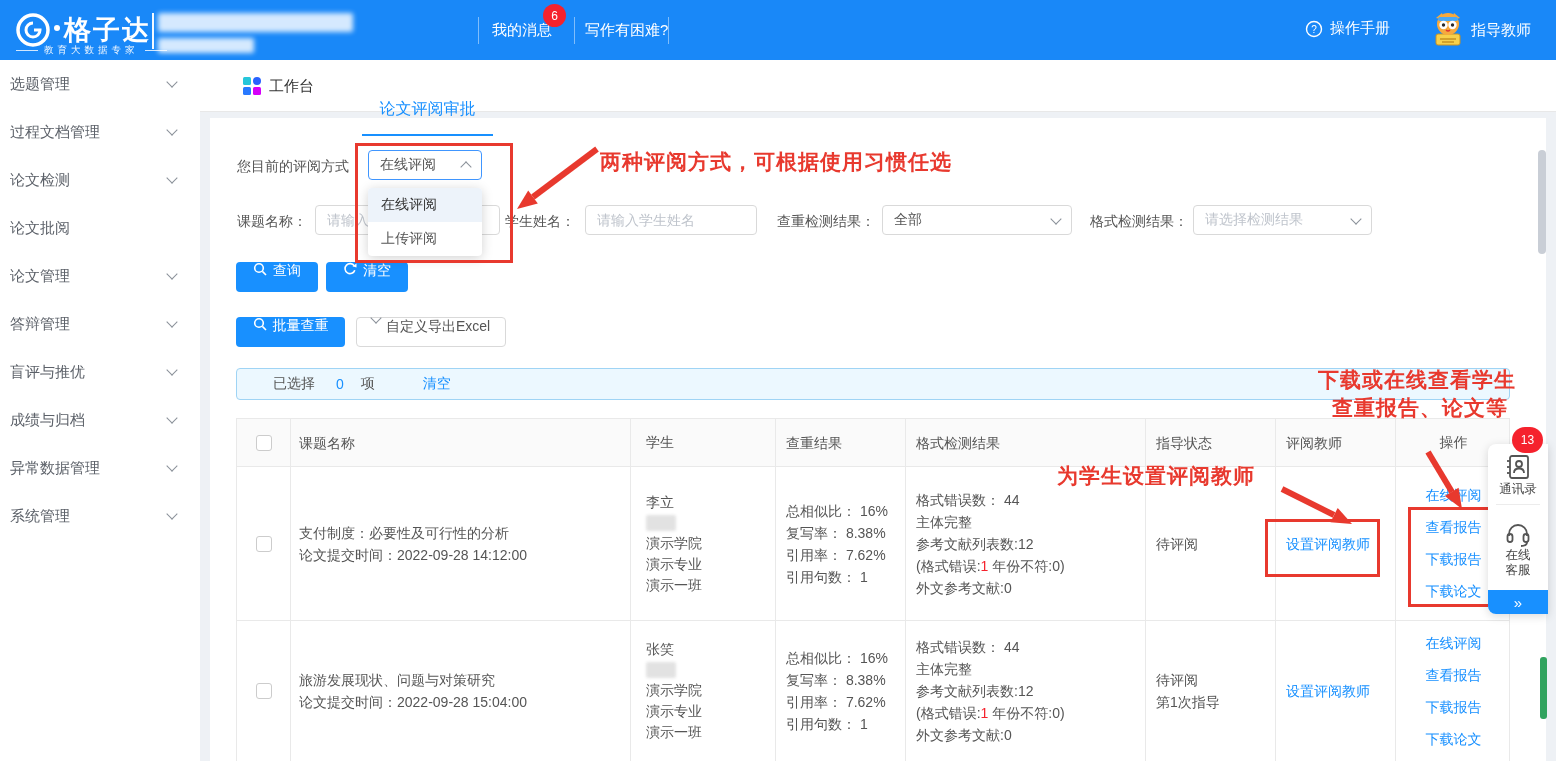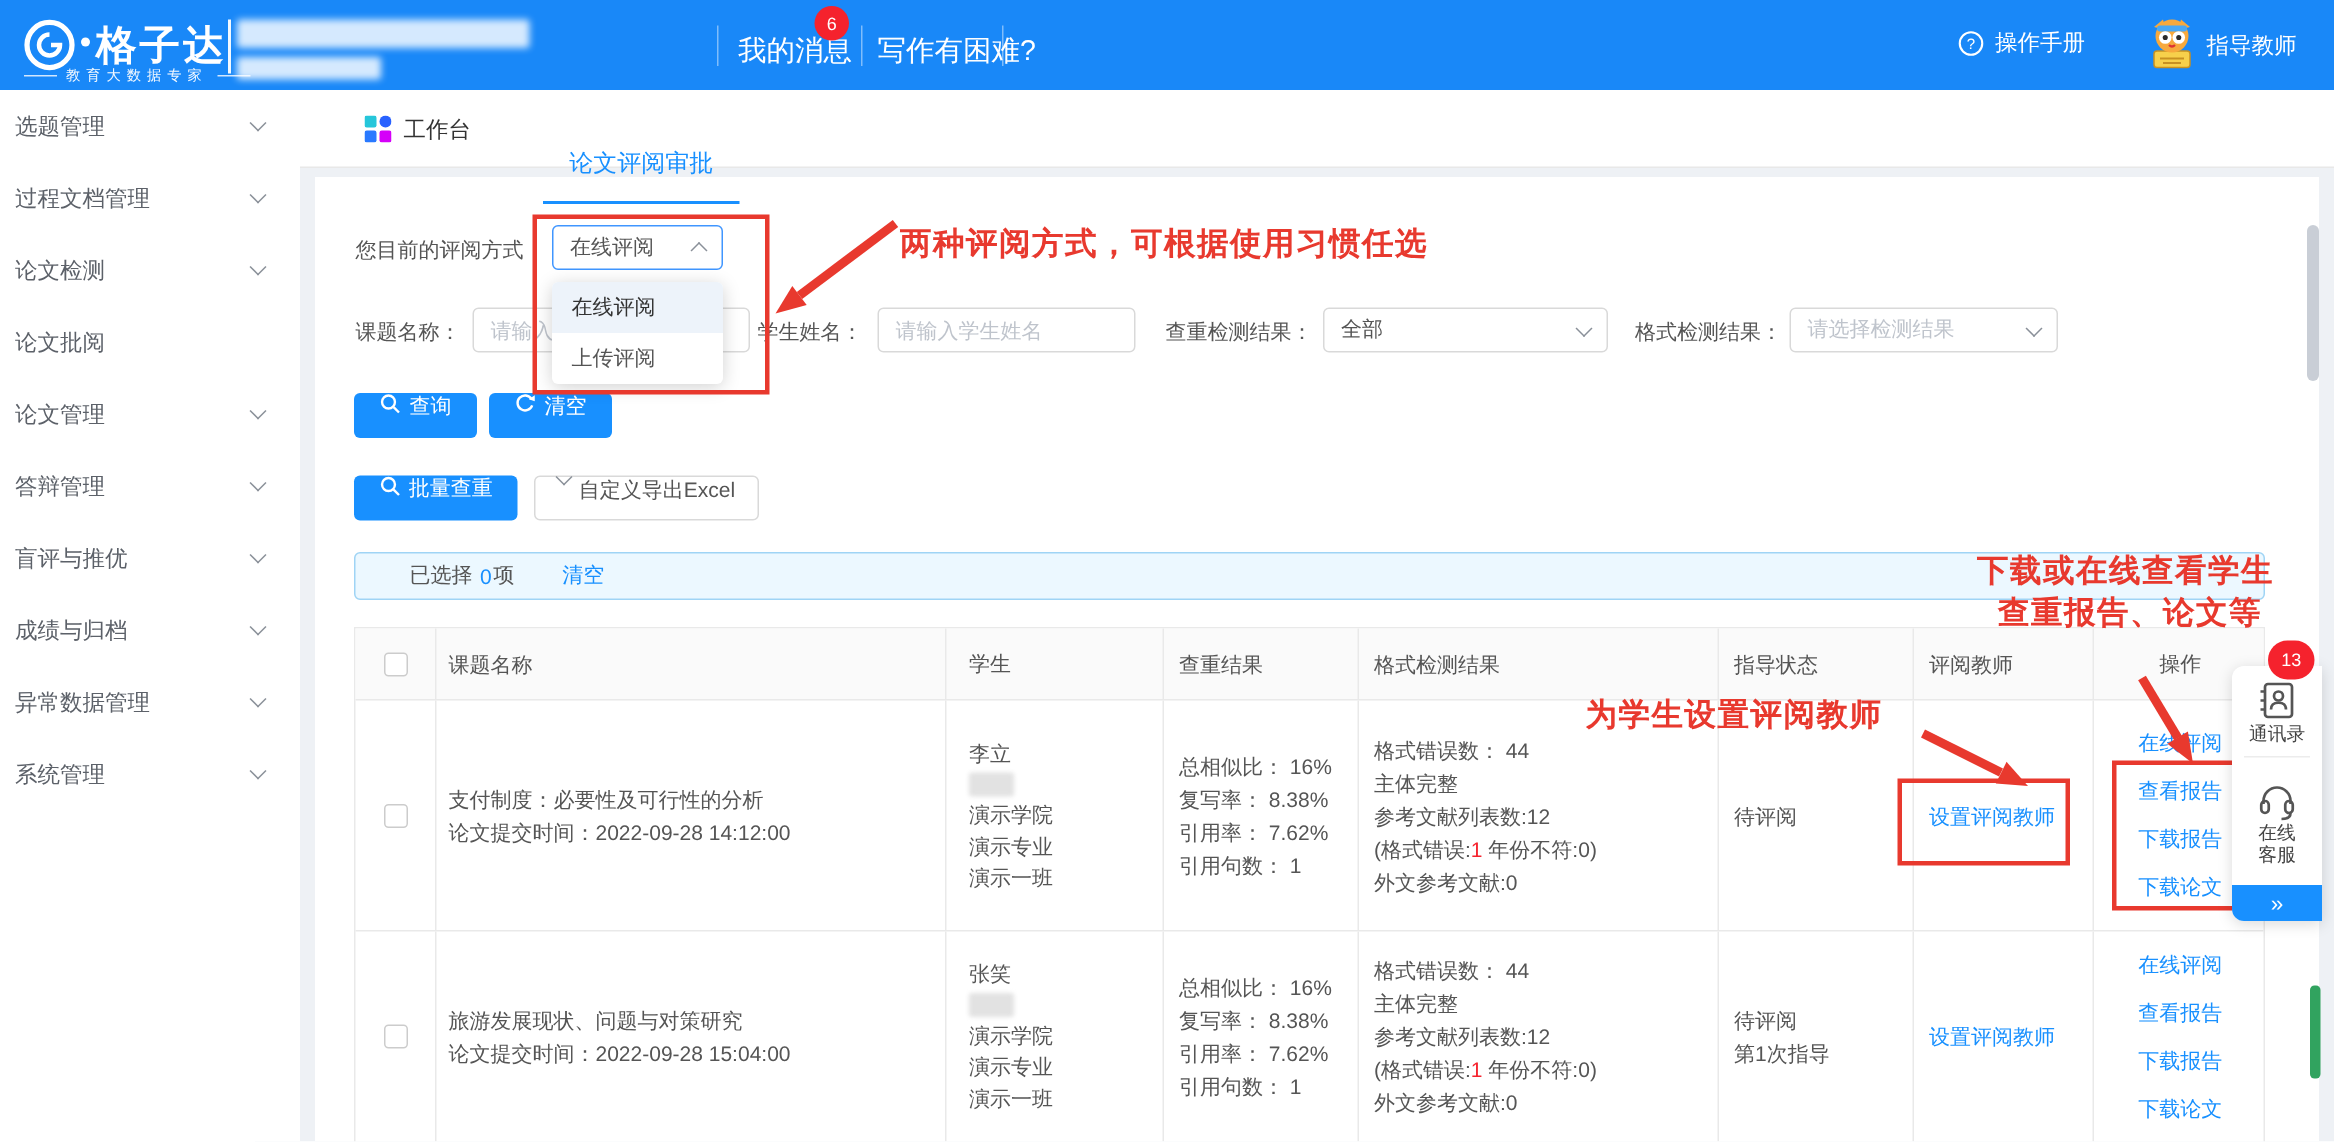--- a/index.html
+++ b/index.html
@@ -9,21 +9,21 @@
 
 .hdr { position:absolute; left:0; top:0; width:1556px; height:60px; background:#1988f8; color:#fff; z-index:20; }
 .hdr .logo-ico { position:absolute; left:14px; top:11px; }
 .hdr .logo-dot { position:absolute; left:54px; top:25px; width:6px; height:6px; border-radius:50%; background:#fff; }
 .hdr .logo-title { position:absolute; left:64px; top:12px; font-size:27px; font-weight:bold; letter-spacing:2px; }
 .hdr .tagline { position:absolute; left:16px; top:44px; display:flex; align-items:center; gap:6px; }
 .hdr .tagline .dash { width:22px; height:1px; background:rgba(255,255,255,.8); }
 .hdr .tagline .tg-txt { font-size:9.5px; letter-spacing:4px; color:rgba(255,255,255,.95); }
 .hdr .vline { position:absolute; top:13px; width:2px; height:36px; background:rgba(255,255,255,.95); }
 .blurbox { position:absolute; background:rgba(255,255,255,.82); border-radius:2px; filter:blur(2.5px); }
-.hdr .navlink { position:absolute; top:21px; font-size:19px; color:#fff; cursor:pointer; }
+.hdr .navlink { position:absolute; top:21px; font-size:15px; color:#fff; cursor:pointer; }
 .hdr .navdiv { position:absolute; top:17px; width:1px; height:27px; background:rgba(255,255,255,.45); }
 .badge { position:absolute; background:#f5222d; color:#fff; border-radius:50%; display:flex; align-items:center; justify-content:center; font-size:12px; }
 .hdr .badge6 { left:543px; top:4px; width:23px; height:23px; }
 .hdr .manual { position:absolute; left:1305px; top:19px; display:flex; align-items:center; gap:7px; font-size:15px; cursor:pointer; }
 .hdr .mascot { position:absolute; left:1428px; top:9px; }
 .hdr .mascot-label { position:absolute; left:1471px; top:21px; font-size:15px; cursor:pointer; }
 
 
 .sb { position:absolute; left:0; top:60px; width:200px; height:701px; background:#fff; z-index:10; }
 .sb-item { position:relative; height:48px; display:flex; align-items:center; padding-left:10px; color:#5c6169; font-size:15px; cursor:pointer; }
@@ -43,21 +43,21 @@
 .sel { position:absolute; height:30px; border:1px solid #d9d9d9; border-radius:4px; background:#fff; display:flex; align-items:center; padding:0 11px; font-size:14px; color:#555; cursor:pointer; }
 .sel .chev { margin-left:auto; margin-top:-3px; }
 .sel .chev-up { transform:rotate(-135deg); margin-top:4px; }
 .sel.placeholder { color:#bfc4cc; }
 .sel-mode { left:158px; top:32px; width:114px; border-color:#4096ff; }
 .dropdown { position:absolute; left:158px; top:70px; width:114px; background:#fff; border-radius:4px; box-shadow:0 2px 12px rgba(0,0,0,.18); z-index:40; overflow:hidden; }
 .dd-opt { height:34px; display:flex; align-items:center; padding-left:13px; font-size:14px; color:#555; cursor:pointer; }
 .dd-opt.sel-on { background:#edf3fa; color:#333; }
 .btn { position:absolute; height:30px; border-radius:4px; background:#1890ff; color:#fff; font-size:14px; display:flex; justify-content:center; gap:6px; cursor:pointer; border:none; }
 .btn.ghost { background:#fff; color:#555; border:1px solid #d9d9d9; }
-.selbar { position:absolute; left:26px; top:250px; width:1274px; height:32px; background:#ecf8ff; border:1px solid #9fd4f5; border-radius:4px; display:flex; align-items:center; padding-left:36px; font-size:14px; }
+.selbar { position:absolute; left:26px; top:250px; width:1274px; height:32px; background:#ecf8ff; border:1px solid #9fd4f5; border-radius:4px; display:flex; align-items:center; padding-left:36px; font-size:14px;gap:16px; }
 .selbar .cnt { color:#1890ff; margin:0 1px 0 5px; }
 .selbar .clear-link { color:#1890ff; margin-left:32px; cursor:pointer; }
 
 
 .tbl { position:absolute; left:26px; top:300px; width:1274px; border:1px solid #e9e9e9; border-bottom:none; font-size:14px; }
 .tr { display:flex; border-bottom:1px solid #e9e9e9; }
 .th-row { height:48px; background:#fafafa; color:#555; }
 .row-1 { height:154px; } .row-2 { height:141px; }
 .td { flex:none; border-right:1px solid #e9e9e9; display:flex; flex-direction:column; justify-content:center; line-height:22px; color:#555; }
 .td:last-child { border-right:none; }

